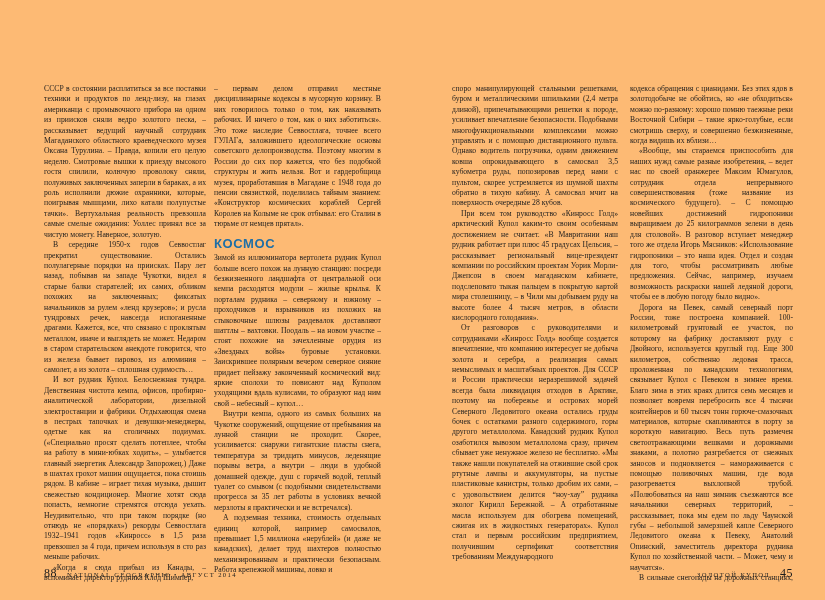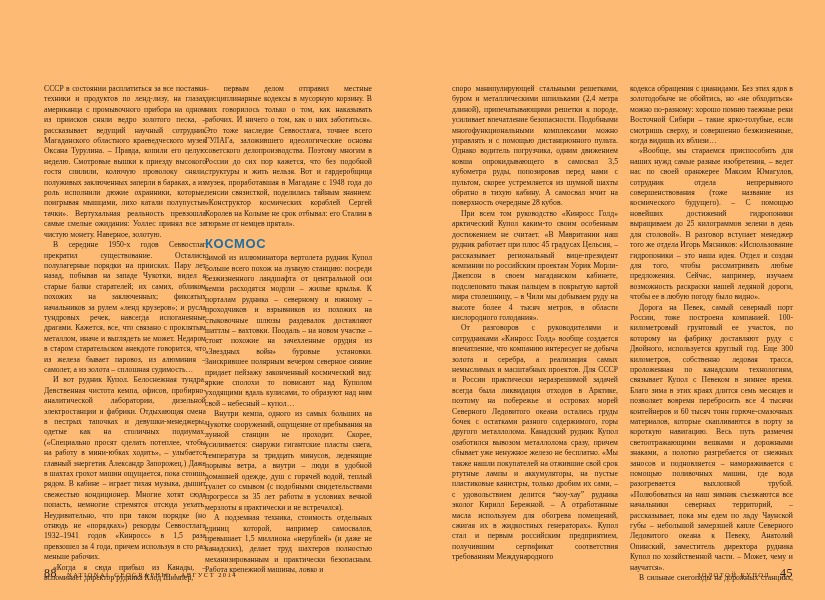--- a/index.html
+++ b/index.html
@@ -20,21 +20,21 @@
     overflow: hidden;
     text-align: justify;
     font-size: 7.7px;
     line-height: 10.4px;
     letter-spacing: 0.02px;
   }
   .col p { margin: 0; padding: 0; }
   .col p.ind { text-indent: 9px; }
 
   #col1 { left: 44px;  width: 162px; }
-  #col2 { left: 205px; width: 167px; }
+  #col2 { left: 214px; width: 167px; }
   #col3 { left: 452px; width: 166px; }
   #col4 { left: 630px; width: 163px; }
 
   .section-heading {
     font-family: "Liberation Sans", sans-serif;
     font-weight: bold;
     font-size: 13px;
     letter-spacing: 0.6px;
     margin: 9px 0 4px 0 !important;
     text-align: left;

